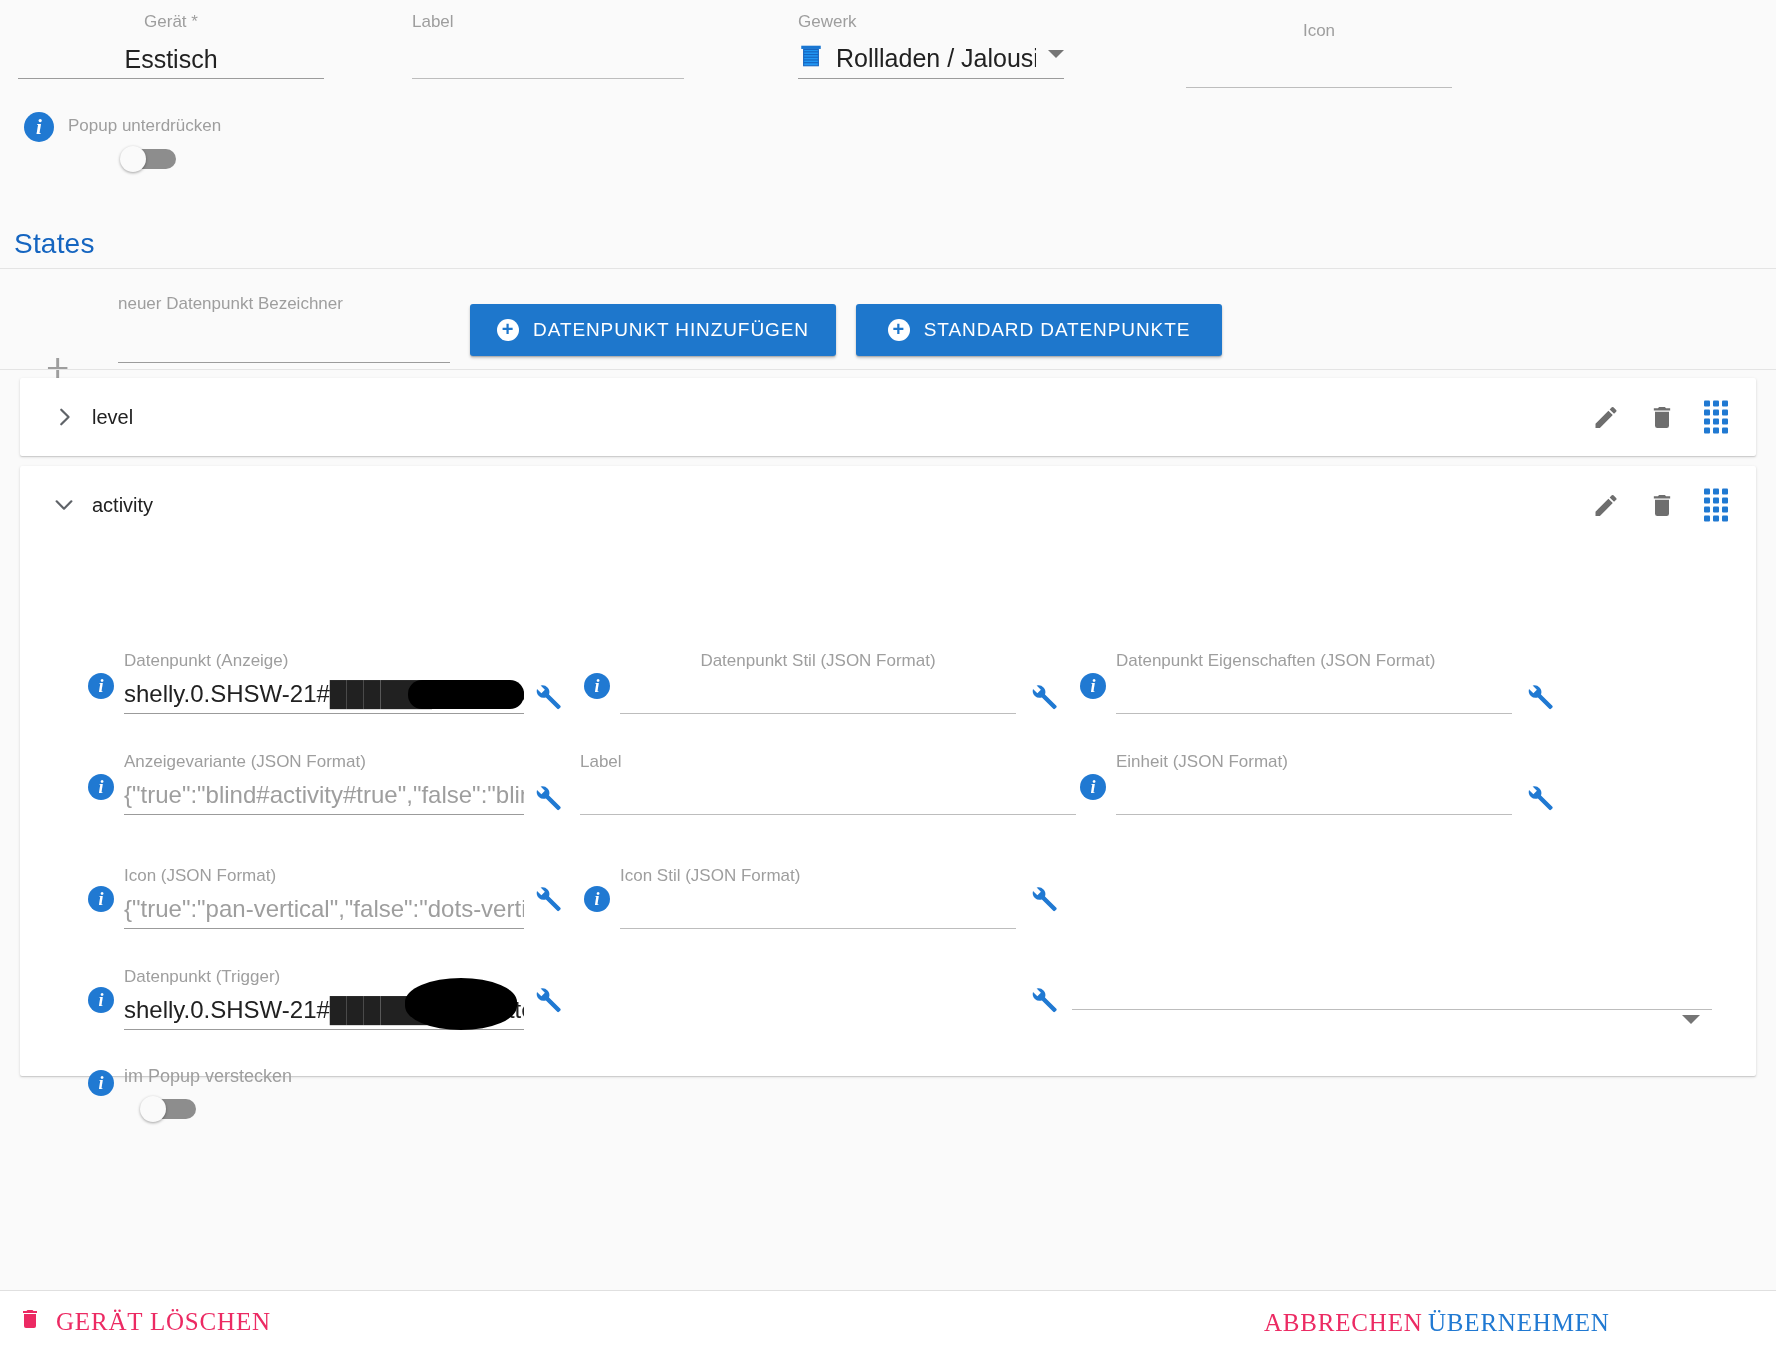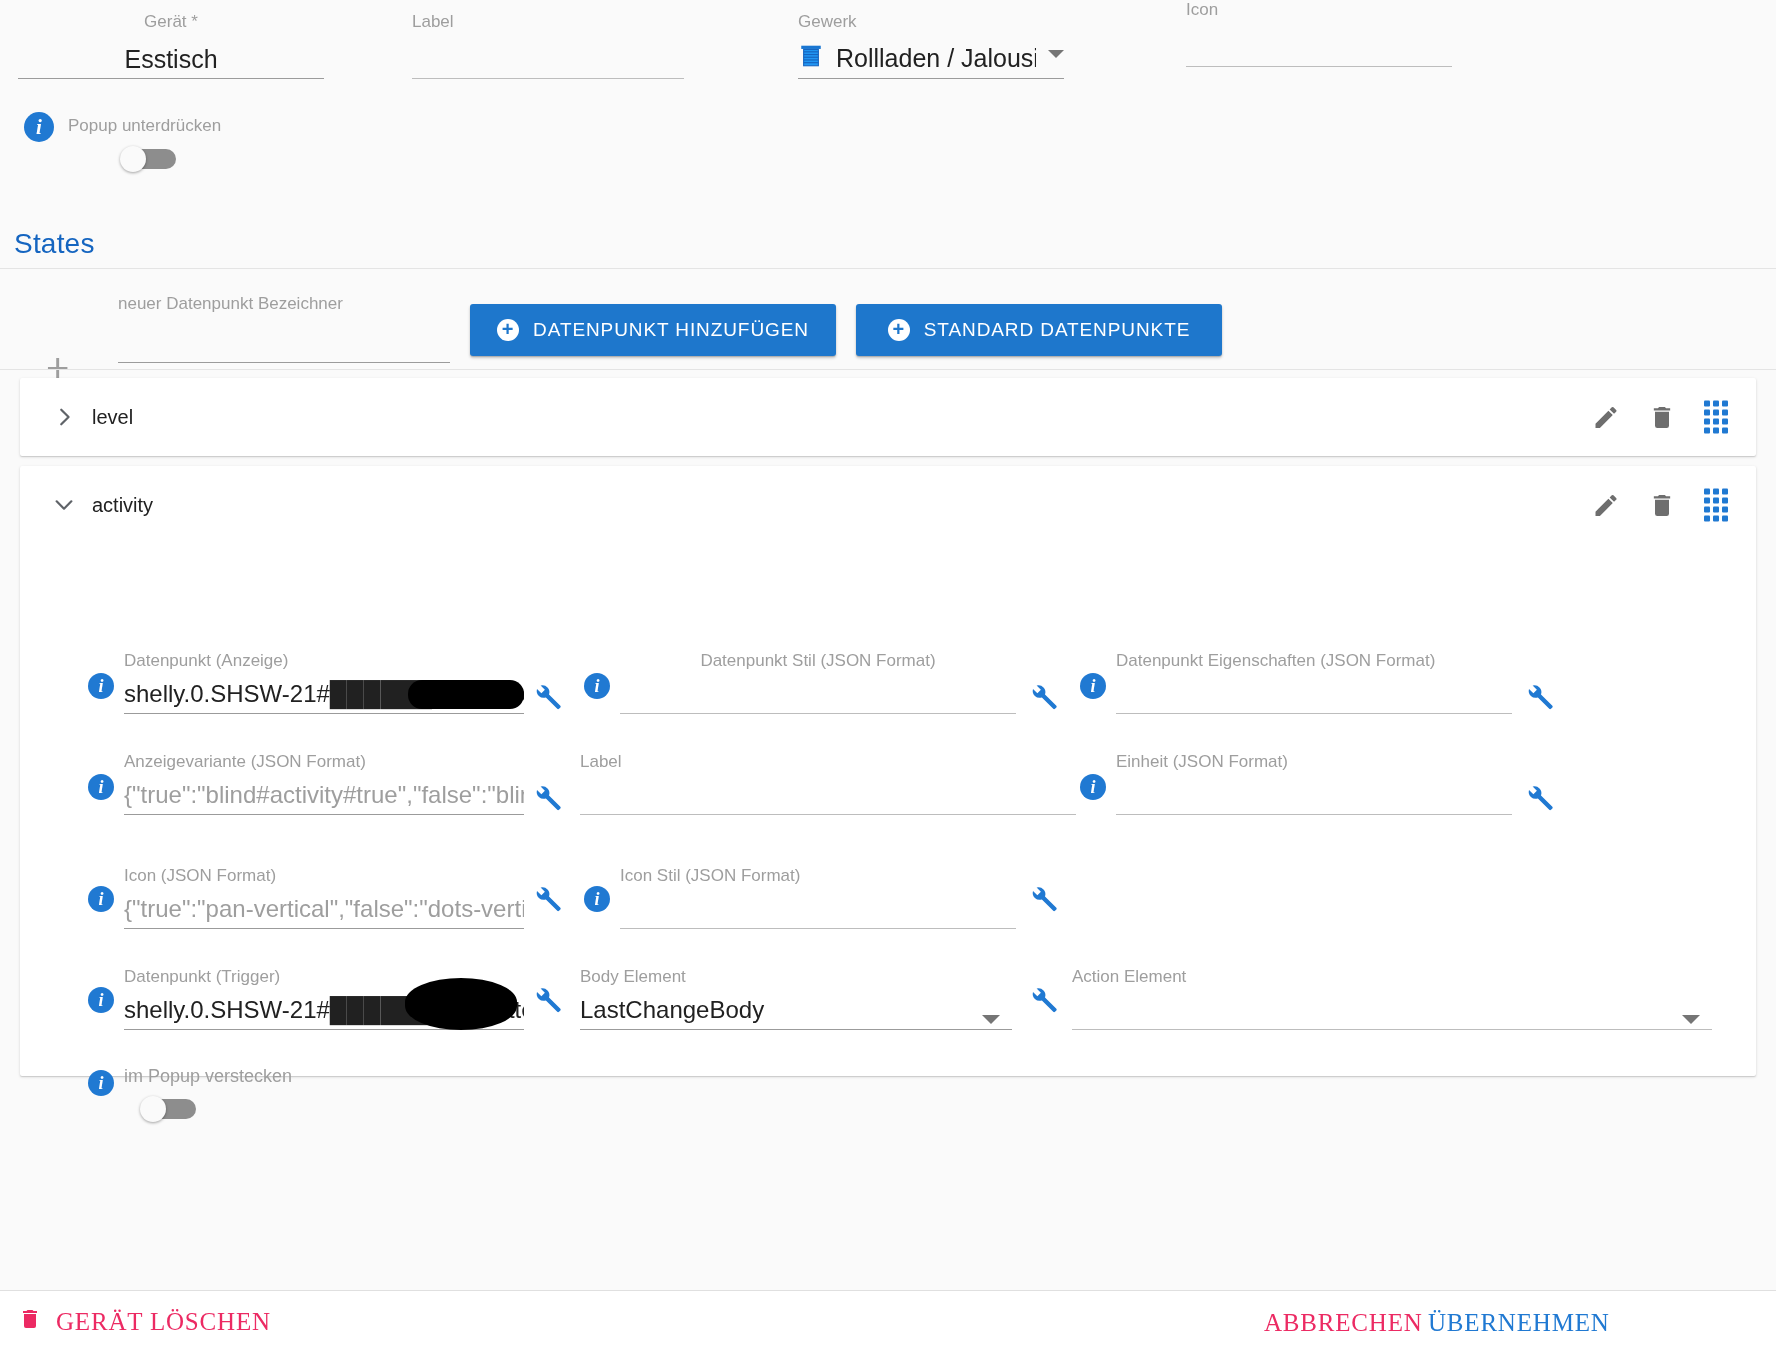--- a/index.html
+++ b/index.html
@@ -255,21 +255,21 @@
               <rect x="5.2" y="17.6" width="13.6" height="1.1"></rect>
             </g>
           </svg>
         </span>
         <span class="fld-value" style="height:auto;">Rollladen / Jalousie</span>
         <span style="flex:0 0 auto; display:block; width:0;height:0;border-left:8px solid transparent;border-right:8px solid transparent;border-top:8px solid #757575; margin-bottom:8px;"></span>
       </div>
       <div class="underline"></div>
     </div>
 
-    <div class="fld" style="left:1186px; top:0; width:266px;">
+    <div class="fld" style="left:1186px; top:21px; width:266px;text-align:center;">
       <div class="fld-label">Icon</div>
       <div class="fld-value" style="margin-top:10px;"></div>
       <div class="underline light"></div>
     </div>
 
     <div style="position:absolute; left:24px; top:112px;">
       <div style="display:flex; align-items:flex-start; gap:14px;">
         <span class="info-i">i</span>
         <div>
           <div class="fld-label" style="margin-top:4px;">Popup unterdrücken</div>
@@ -492,34 +492,27 @@
         <div class="underline"></div>
       </div>
     </div>
     <span class="redact r2" style="left:385px; top:512px; width:112px; height:52px;"></span>
     <span class="wrench" style="position:absolute; left:512px; top:519px;">
       <svg viewBox="0 0 24 24" width="30" height="30">
           <path d="M22.7 19l-9.1-9.1a5.5 5.5 0 0 0-6.7-7.1l3.4 3.4-2.8 2.8-3.5-3.4a5.5 5.5 0 0 0 7.1 6.7l9.1 9.1a1 1 0 0 0 1.4 0l1.1-1.1a1 1 0 0 0 0-1.3z" fill="#2079d2"></path>
         </svg>
     </span>
 
-    <div style="position:absolute; left:560px; top:501px; width:432px;">
-      <div class="fld-label">Body Element</div>
-      <div class="fld-value sm" style="margin-top:6px;">LastChangeBody</div>
-      <div class="underline"></div>
-      <span class="caret" style="right:12px; top:48px;"></span>
-    </div>
     <span class="wrench" style="position:absolute; left:1008px; top:519px;">
       <svg viewBox="0 0 24 24" width="30" height="30">
           <path d="M22.7 19l-9.1-9.1a5.5 5.5 0 0 0-6.7-7.1l3.4 3.4-2.8 2.8-3.5-3.4a5.5 5.5 0 0 0 7.1 6.7l9.1 9.1a1 1 0 0 0 1.4 0l1.1-1.1a1 1 0 0 0 0-1.3z" fill="#2079d2"></path>
         </svg>
     </span>
 
     <div style="position:absolute; left:1052px; top:501px; width:640px;">
-      <div class="fld-label">Action Element</div>
       <div class="fld-value sm" style="margin-top:6px;"></div>
       <div class="underline light"></div>
       <span class="caret" style="right:12px; top:48px;"></span>
     </div>
 
     <div style="position:absolute; left:68px; top:600px;">
       <span class="info-i sm" style="position:absolute; left:0; top:4px;">i</span>
       <div style="position:absolute; left:36px; top:0;">
         <div class="fld-label" style="font-size:18px;">im Popup verstecken</div>
         <div class="switch" style="margin-top:10px; margin-left:16px;">

